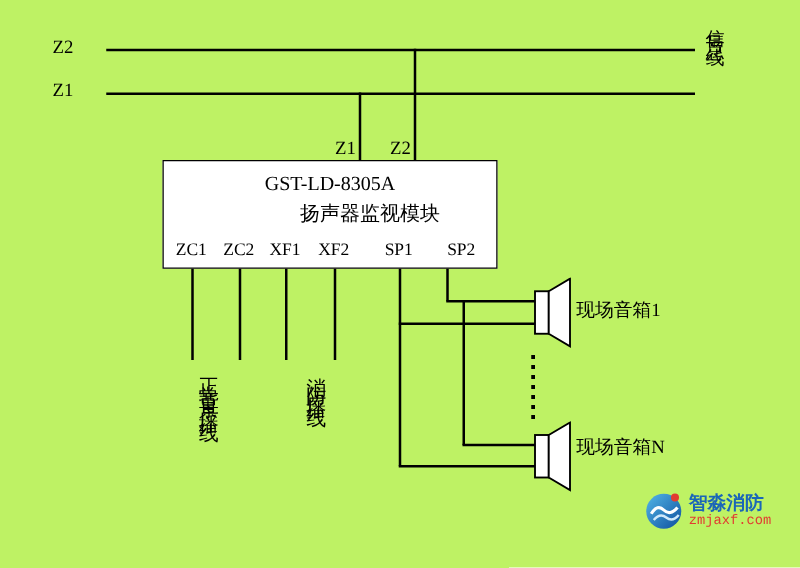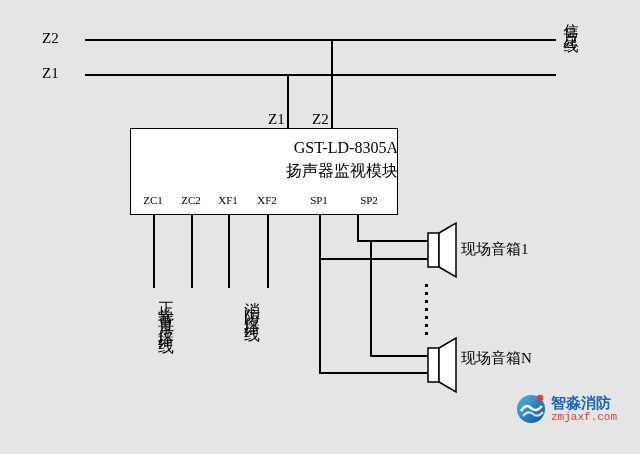--- a/index.html
+++ b/index.html
@@ -1,28 +1,28 @@
 <!DOCTYPE html>
 <html><head>
 <meta charset="utf-8">
 <style>
   html,body{margin:0;padding:0;background:#fff;}
   #stage{
-    position:relative;width:640px;height:454px;background:#e5e5e5;
+    position:relative;width:640px;height:454px;background:#bef264;
     font-family:"Liberation Serif","DejaVu Serif",serif;color:#000;overflow:hidden;
   }
   .hline{position:absolute;height:1.5px;background:#000;}
   .vline{position:absolute;width:1.5px;background:#000;}
   .lbl{position:absolute;font-size:15px;line-height:17px;white-space:nowrap;}
   .vtext{
     position:absolute;writing-mode:vertical-rl;text-orientation:upright;
     font-size:16px;letter-spacing:6px;line-height:18px;
   }
-  .boxcenter{position:absolute;left:130px;width:268px;text-align:right;white-space:nowrap;}
-  .term{position:absolute;top:192px;transform:translateX(-50%);font-size:11px;line-height:17px;}
+  .boxcenter{position:absolute;left:130px;width:268px;text-align:center;white-space:nowrap;}
+  .term{position:absolute;top:192px;transform:translateX(-50%);font-size:14px;line-height:17px;}
   .ellipsis{
     position:absolute;width:3px;
     background:repeating-linear-gradient(to bottom,#000 0 3.5px,transparent 3.5px 8px);
   }
   .logo-name{font-family:"Liberation Sans","DejaVu Sans",sans-serif;font-weight:bold;font-size:15px;line-height:17px;color:#1a66b8;}
   .logo-url{font-family:Liberation Mono, monospace;font-size:11px;line-height:13px;color:#e23c31;}
 </style>
 </head>
 <body>
 
@@ -34,21 +34,21 @@
   <div class="hline" style="left:85px;top:74px;width:471px;"></div>
   <div class="vtext" style="left:562px;top:11px;font-size:15px;letter-spacing:5px;">信号总线</div>
 
   <div class="vline" style="left:287px;top:74px;height:54px;"></div>
   <div class="vline" style="left:331px;top:39px;height:89px;"></div>
   <span class="lbl" style="left:268px;top:111px;">Z1</span>
   <span class="lbl" style="left:312px;top:111px;">Z2</span>
 
   <div style="position:absolute;left:130px;top:128px;width:268px;height:87px;border:1.5px solid #000;background:#fff;box-sizing:border-box;"></div>
   <div class="boxcenter" style="top:139px;font-size:16px;">GST-LD-8305A</div>
-  <div class="boxcenter" style="top:161px;font-size:16px;">扬声器监视模块</div>
+  <div class="boxcenter" style="top:161px;font-size:16px;margin-left:32px;">扬声器监视模块</div>
 
   <span class="term" style="left:153px;">ZC1</span>
   <span class="term" style="left:191px;">ZC2</span>
   <span class="term" style="left:228px;">XF1</span>
   <span class="term" style="left:267px;">XF2</span>
   <span class="term" style="left:319px;">SP1</span>
   <span class="term" style="left:369px;">SP2</span>
 
   <div class="vline" style="left:153px;top:215px;height:73px;"></div>
   <div class="vline" style="left:191px;top:215px;height:73px;"></div>

